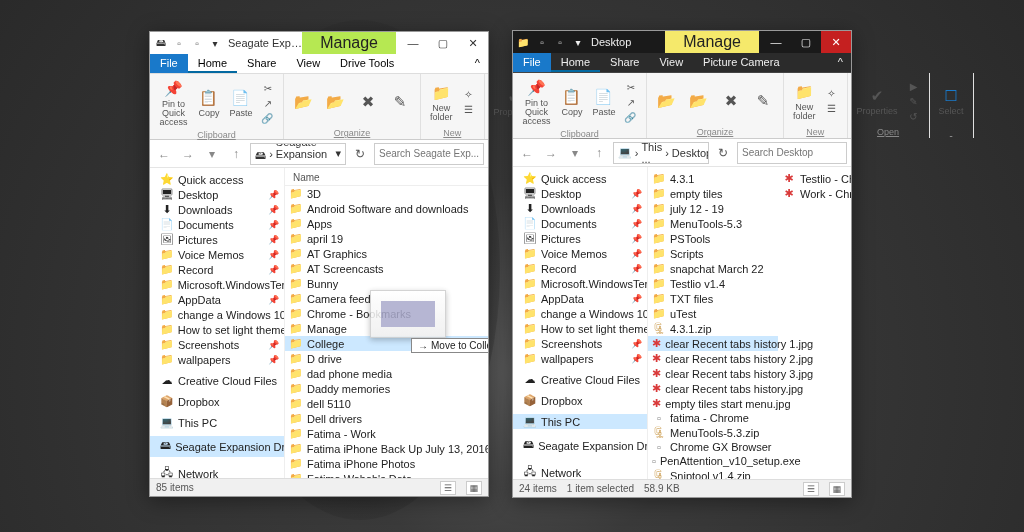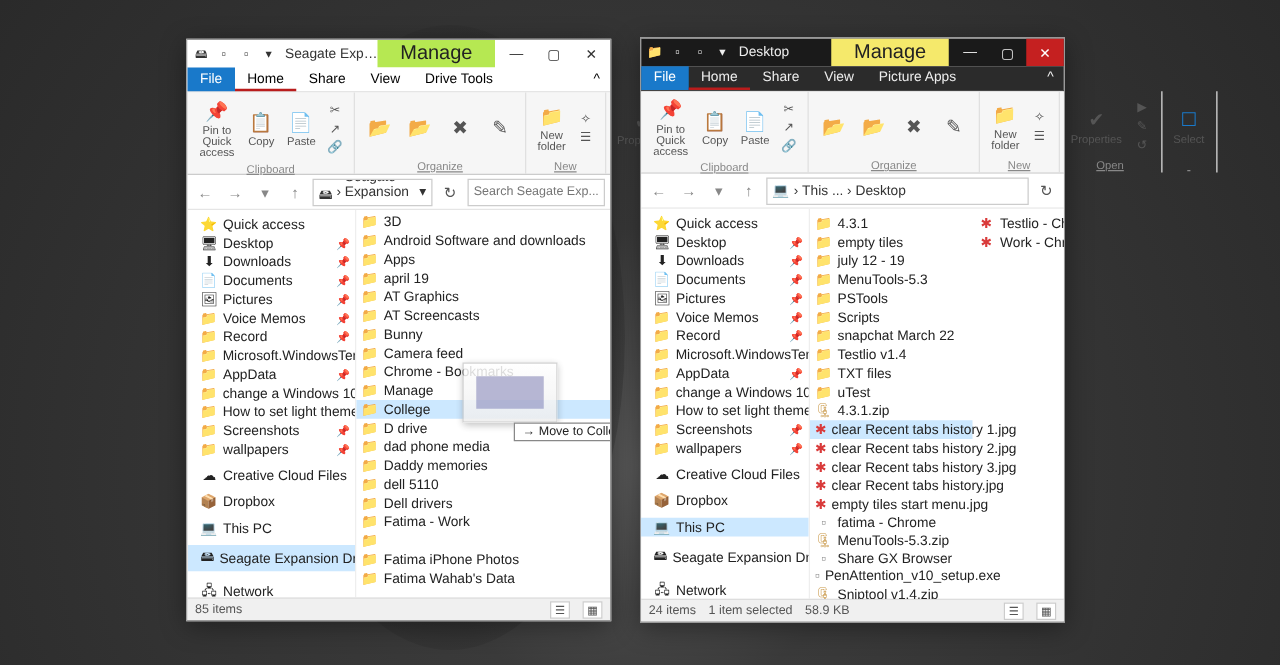--- a/index.html
+++ b/index.html
@@ -58,21 +58,21 @@
   display:flex;
   font-size:11px;
   align-items:stretch;
 }
 .w1 .menubar { background:#fff; border-bottom:1px solid #ddd; }
 .w2 .menubar { background:#2b2b2b; color:#eee; border-bottom:1px solid #444; }
 .menubar .tab { padding:3px 10px; cursor:pointer; }
 .menubar .tab.file { }
 .w1 .menubar .tab.file { background:#1979ca; color:#fff; }
 .w2 .menubar .tab.file { background:#1979ca; color:#fff; }
-.menubar .tab.active { border-bottom:2px solid #b91c1c; }
+.menubar .tab.active { border-bottom:2px solid #0369a1; }
 .menubar .collapse { margin-left:auto; padding:3px 8px; cursor:pointer; }
 
 .ribbon {
   height: 66px;
   background:#f6f6f6;
   display:flex;
   border-bottom:1px solid #ccc;
   font-size:10px;
   color:#555;
 }
@@ -369,20 +369,21 @@
           <span class="nic">🖴</span>
           <span>Seagate Expansion Drive (E:)</span>
         </div>
         <div class="navspacer"></div>
         <div class="navitem">
           <span class="nic">🖧</span>
           <span>Network</span>
         </div>
       </div>
     <div class="filepane" id="files1">
+      <div class="colhdr">Name</div>
     <div class="frow">
           <span class="fic folder">📁</span>
           <span>3D</span>
         </div>
         <div class="frow">
           <span class="fic folder">📁</span>
           <span>Android Software and downloads</span>
         </div>
         <div class="frow">
           <span class="fic folder">📁</span>
@@ -439,20 +440,21 @@
         <div class="frow">
           <span class="fic folder">📁</span>
           <span>Dell drivers</span>
         </div>
         <div class="frow">
           <span class="fic folder">📁</span>
           <span>Fatima - Work</span>
         </div>
         <div class="frow">
           <span class="fic folder">📁</span>
+          <span>Fatima iPhone Back Up July 13, 2016</span>
         </div>
         <div class="frow">
           <span class="fic folder">📁</span>
           <span>Fatima iPhone Photos</span>
         </div>
         <div class="frow">
           <span class="fic folder">📁</span>
           <span>Fatima Wahab's Data</span>
         </div>
         <div class="dragimg"></div>
@@ -486,21 +488,21 @@
       <button>▢</button>
       <button class="close">✕</button>
     </div>
   </div>
 
   <div class="menubar">
     <div class="tab file">File</div>
     <div class="tab active">Home</div>
     <div class="tab">Share</div>
     <div class="tab">View</div>
-    <div class="tab">Picture Apps</div>
+    <div class="tab">Picture Camera</div>
     <div class="collapse">^</div>
   </div>
 
   <div class="ribbon">
     <div class="rgroup">
       <div class="body">
         <div class="rbtn">
             <span class="ic">📌</span>
             <span class="lbl">Pin to Quick access</span>
           </div>
@@ -582,20 +584,21 @@
     <span class="navbtn">↑</span>
     <div class="crumbs">
       <span class="crumb-ic">💻</span>
       <span>›</span>
       <span>This ...</span>
       <span>›</span>
       <span>Desktop</span>
 
     </div>
     <span class="refresh">↻</span>
+    <input class="search" placeholder="Search Desktop" style="">
   </div>
 
   <div class="content">
     <div class="navpane" id="nav2">
         <div class="navitem">
           <span class="nic">⭐</span>
           <span>Quick access</span>
         </div>
         <div class="navitem">
           <span class="nic">🖥</span>
@@ -749,21 +752,21 @@
           <div class="frow">
             <span class="fic txt">▫</span>
             <span>fatima - Chrome</span>
           </div>
           <div class="frow">
             <span class="fic zip">🗜</span>
             <span>MenuTools-5.3.zip</span>
           </div>
           <div class="frow">
             <span class="fic txt">▫</span>
-            <span>Share GX Browser</span>
+            <span>Chrome GX Browser</span>
           </div>
           <div class="frow">
             <span class="fic txt">▫</span>
             <span>PenAttention_v10_setup.exe</span>
           </div>
           <div class="frow">
             <span class="fic zip">🗜</span>
             <span>Sniptool v1.4.zip</span>
           </div>
         </div>

